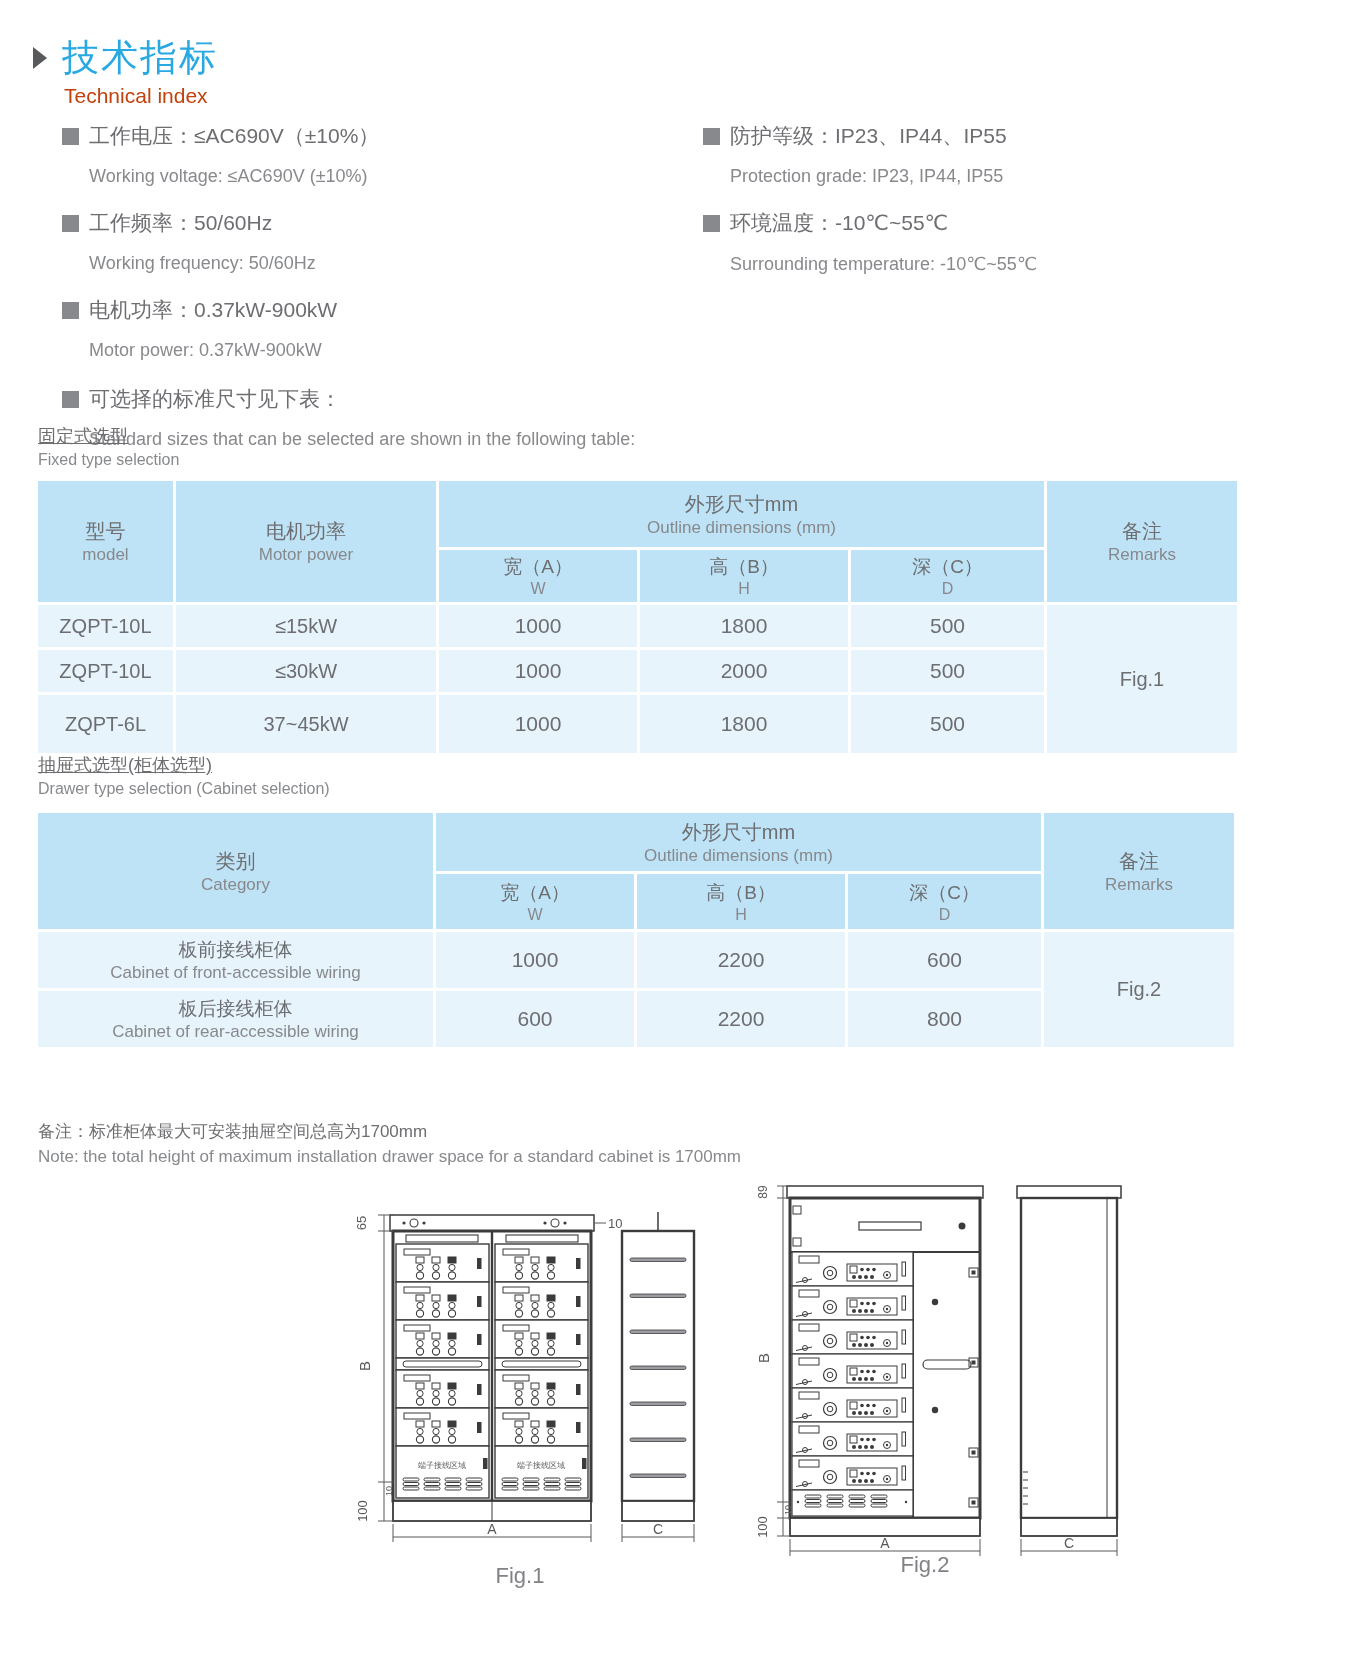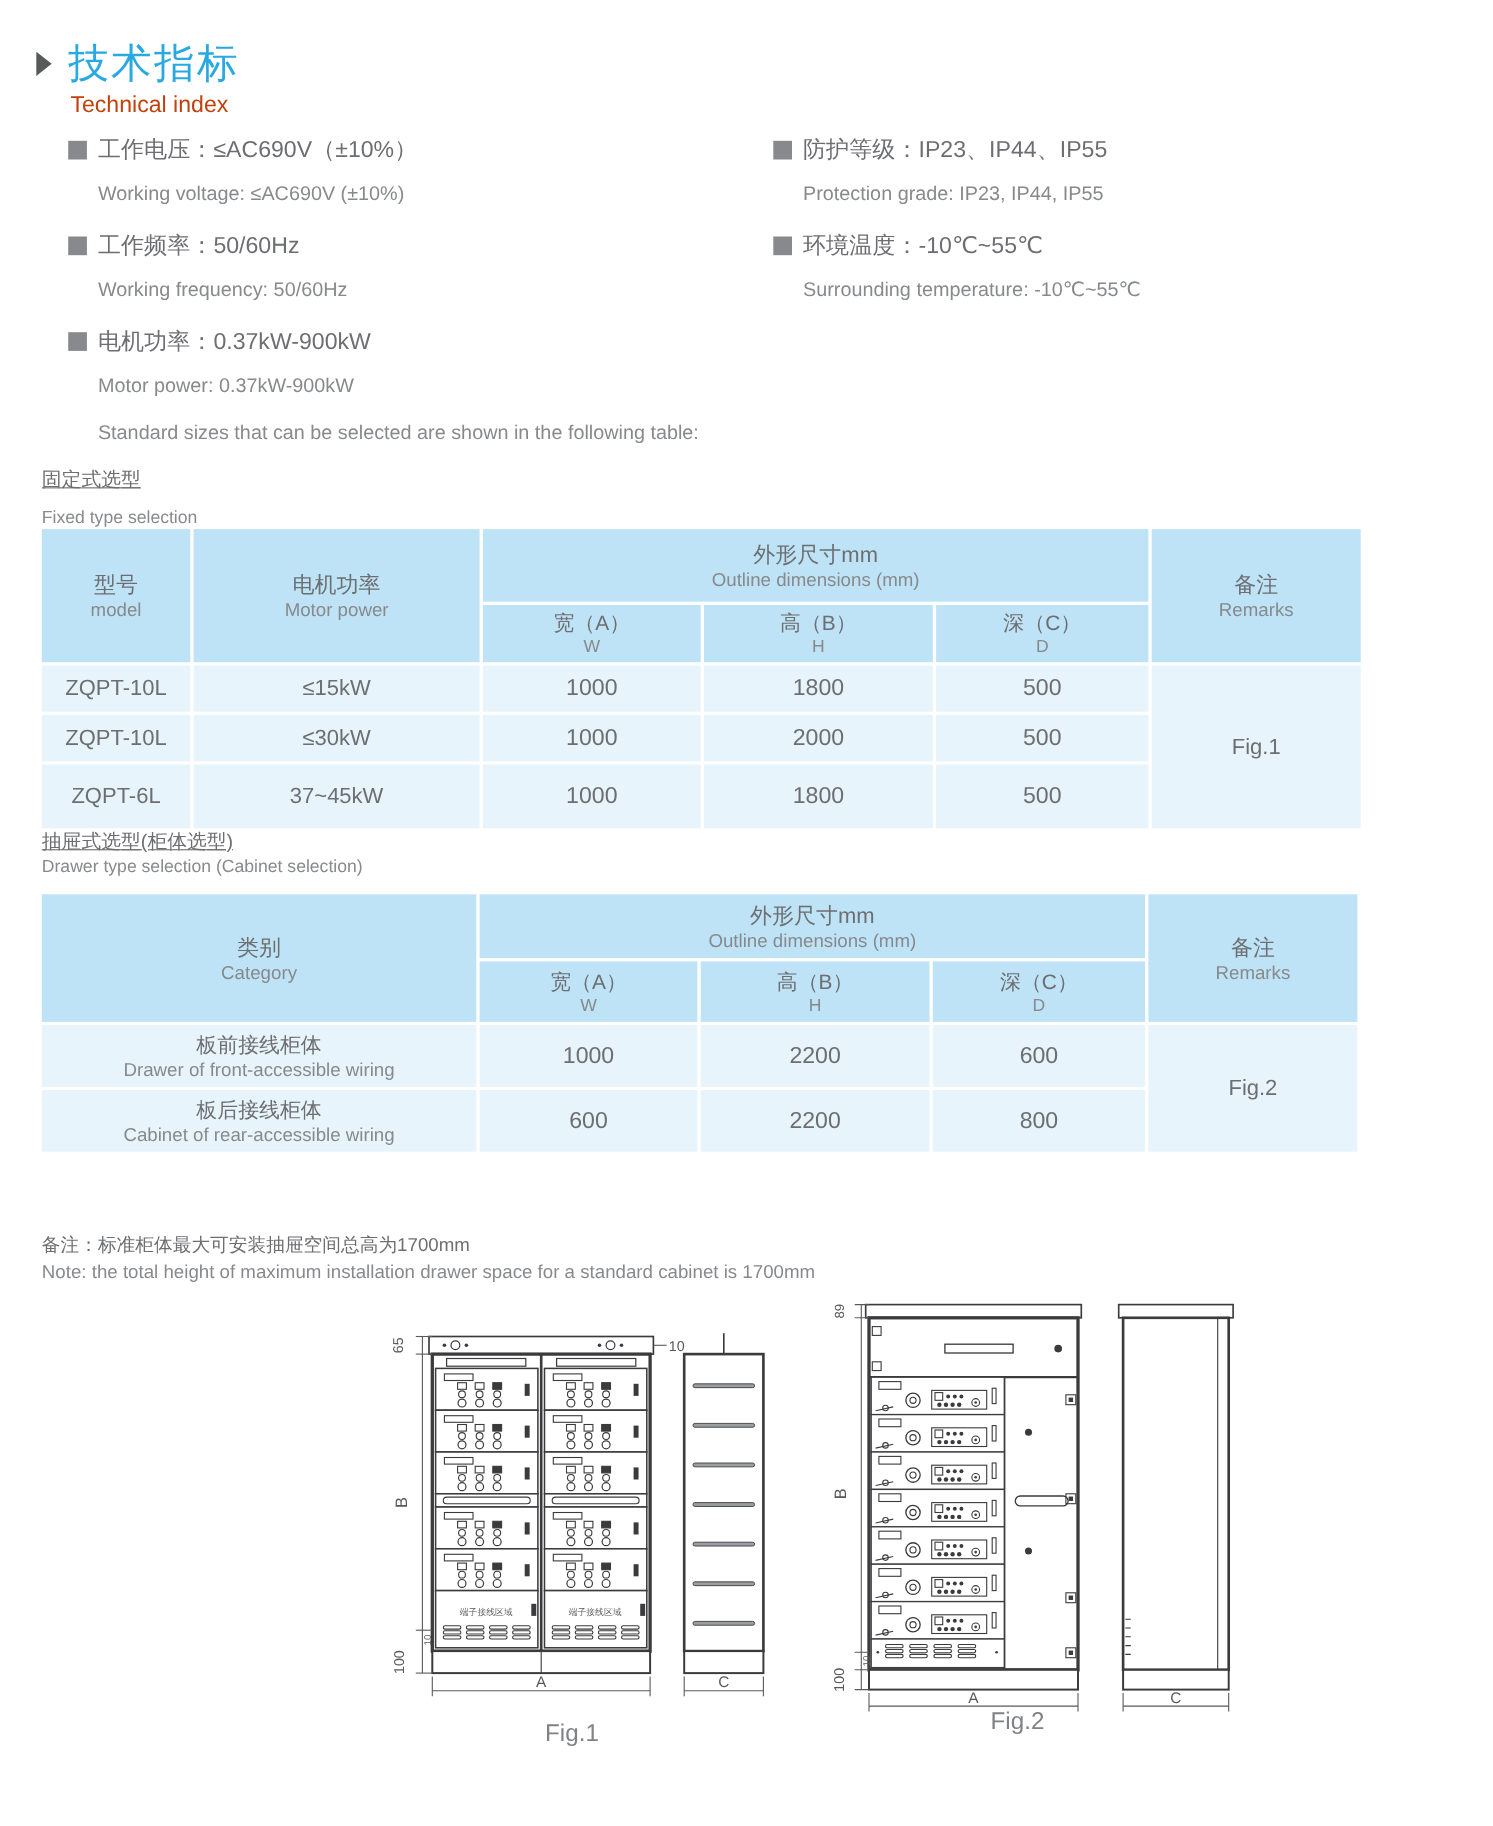--- a/index.html
+++ b/index.html
@@ -66,38 +66,42 @@
   <div class="spec-cn">
     <span class="bullet"></span>
     <span>工作频率：50/60Hz</span>
   </div>
   <div class="spec-en">Working frequency: 50/60Hz</div>
   <div class="spec-cn">
     <span class="bullet"></span>
     <span>电机功率：0.37kW-900kW</span>
   </div>
   <div class="spec-en">Motor power: 0.37kW-900kW</div>
+  <div class="spec-cn intro-gap">
+    <span class="bullet"></span>
+    <span>可选择的标准尺寸见下表：</span>
+  </div>
   <div class="spec-en">Standard sizes that can be selected are shown in the following table:</div>
 </div>
 
 <div class="spec-col right">
   <div class="spec-cn">
     <span class="bullet"></span>
     <span>防护等级：IP23、IP44、IP55</span>
   </div>
   <div class="spec-en">Protection grade: IP23, IP44, IP55</div>
   <div class="spec-cn">
     <span class="bullet"></span>
     <span>环境温度：-10℃~55℃</span>
   </div>
   <div class="spec-en">Surrounding temperature: -10℃~55℃</div>
 </div>
 
 <div class="abs section-cn" style="left:38px;top:424px;">固定式选型</div>
-<div class="abs section-en" style="left:38px;top:451px;margin-top:11px;">Fixed type selection</div>
+<div class="abs section-en" style="left:38px;top:451px;">Fixed type selection</div>
 
 <table class="spec" style="left:35px;top:478px;">
   <colgroup>
       <col style="width:135px">
       <col style="width:260px">
       <col style="width:198px">
       <col style="width:208px">
       <col style="width:193px">
       <col style="width:190px">
     </colgroup>
@@ -195,21 +199,21 @@
       <div class="sub-en">H</div>
     </td>
     <td class="hd">
       <div class="sub-cn">深（C）</div>
       <div class="sub-en">D</div>
     </td>
   </tr>
   <tr>
     <td class="bd" style="height:56px">
       <div class="cat-cn">板前接线柜体</div>
-      <div class="cat-en">Drawer of front-accessible wiring</div>
+      <div class="cat-en">Cabinet of front-accessible wiring</div>
     </td>
     <td class="bd num">1000</td>
     <td class="bd num">2200</td>
     <td class="bd num">600</td>
     <td class="bd figref" rowspan="2">Fig.2</td>
   </tr>
   <tr>
     <td class="bd" style="height:56px">
       <div class="cat-cn">板后接线柜体</div>
       <div class="cat-en">Cabinet of rear-accessible wiring</div>

